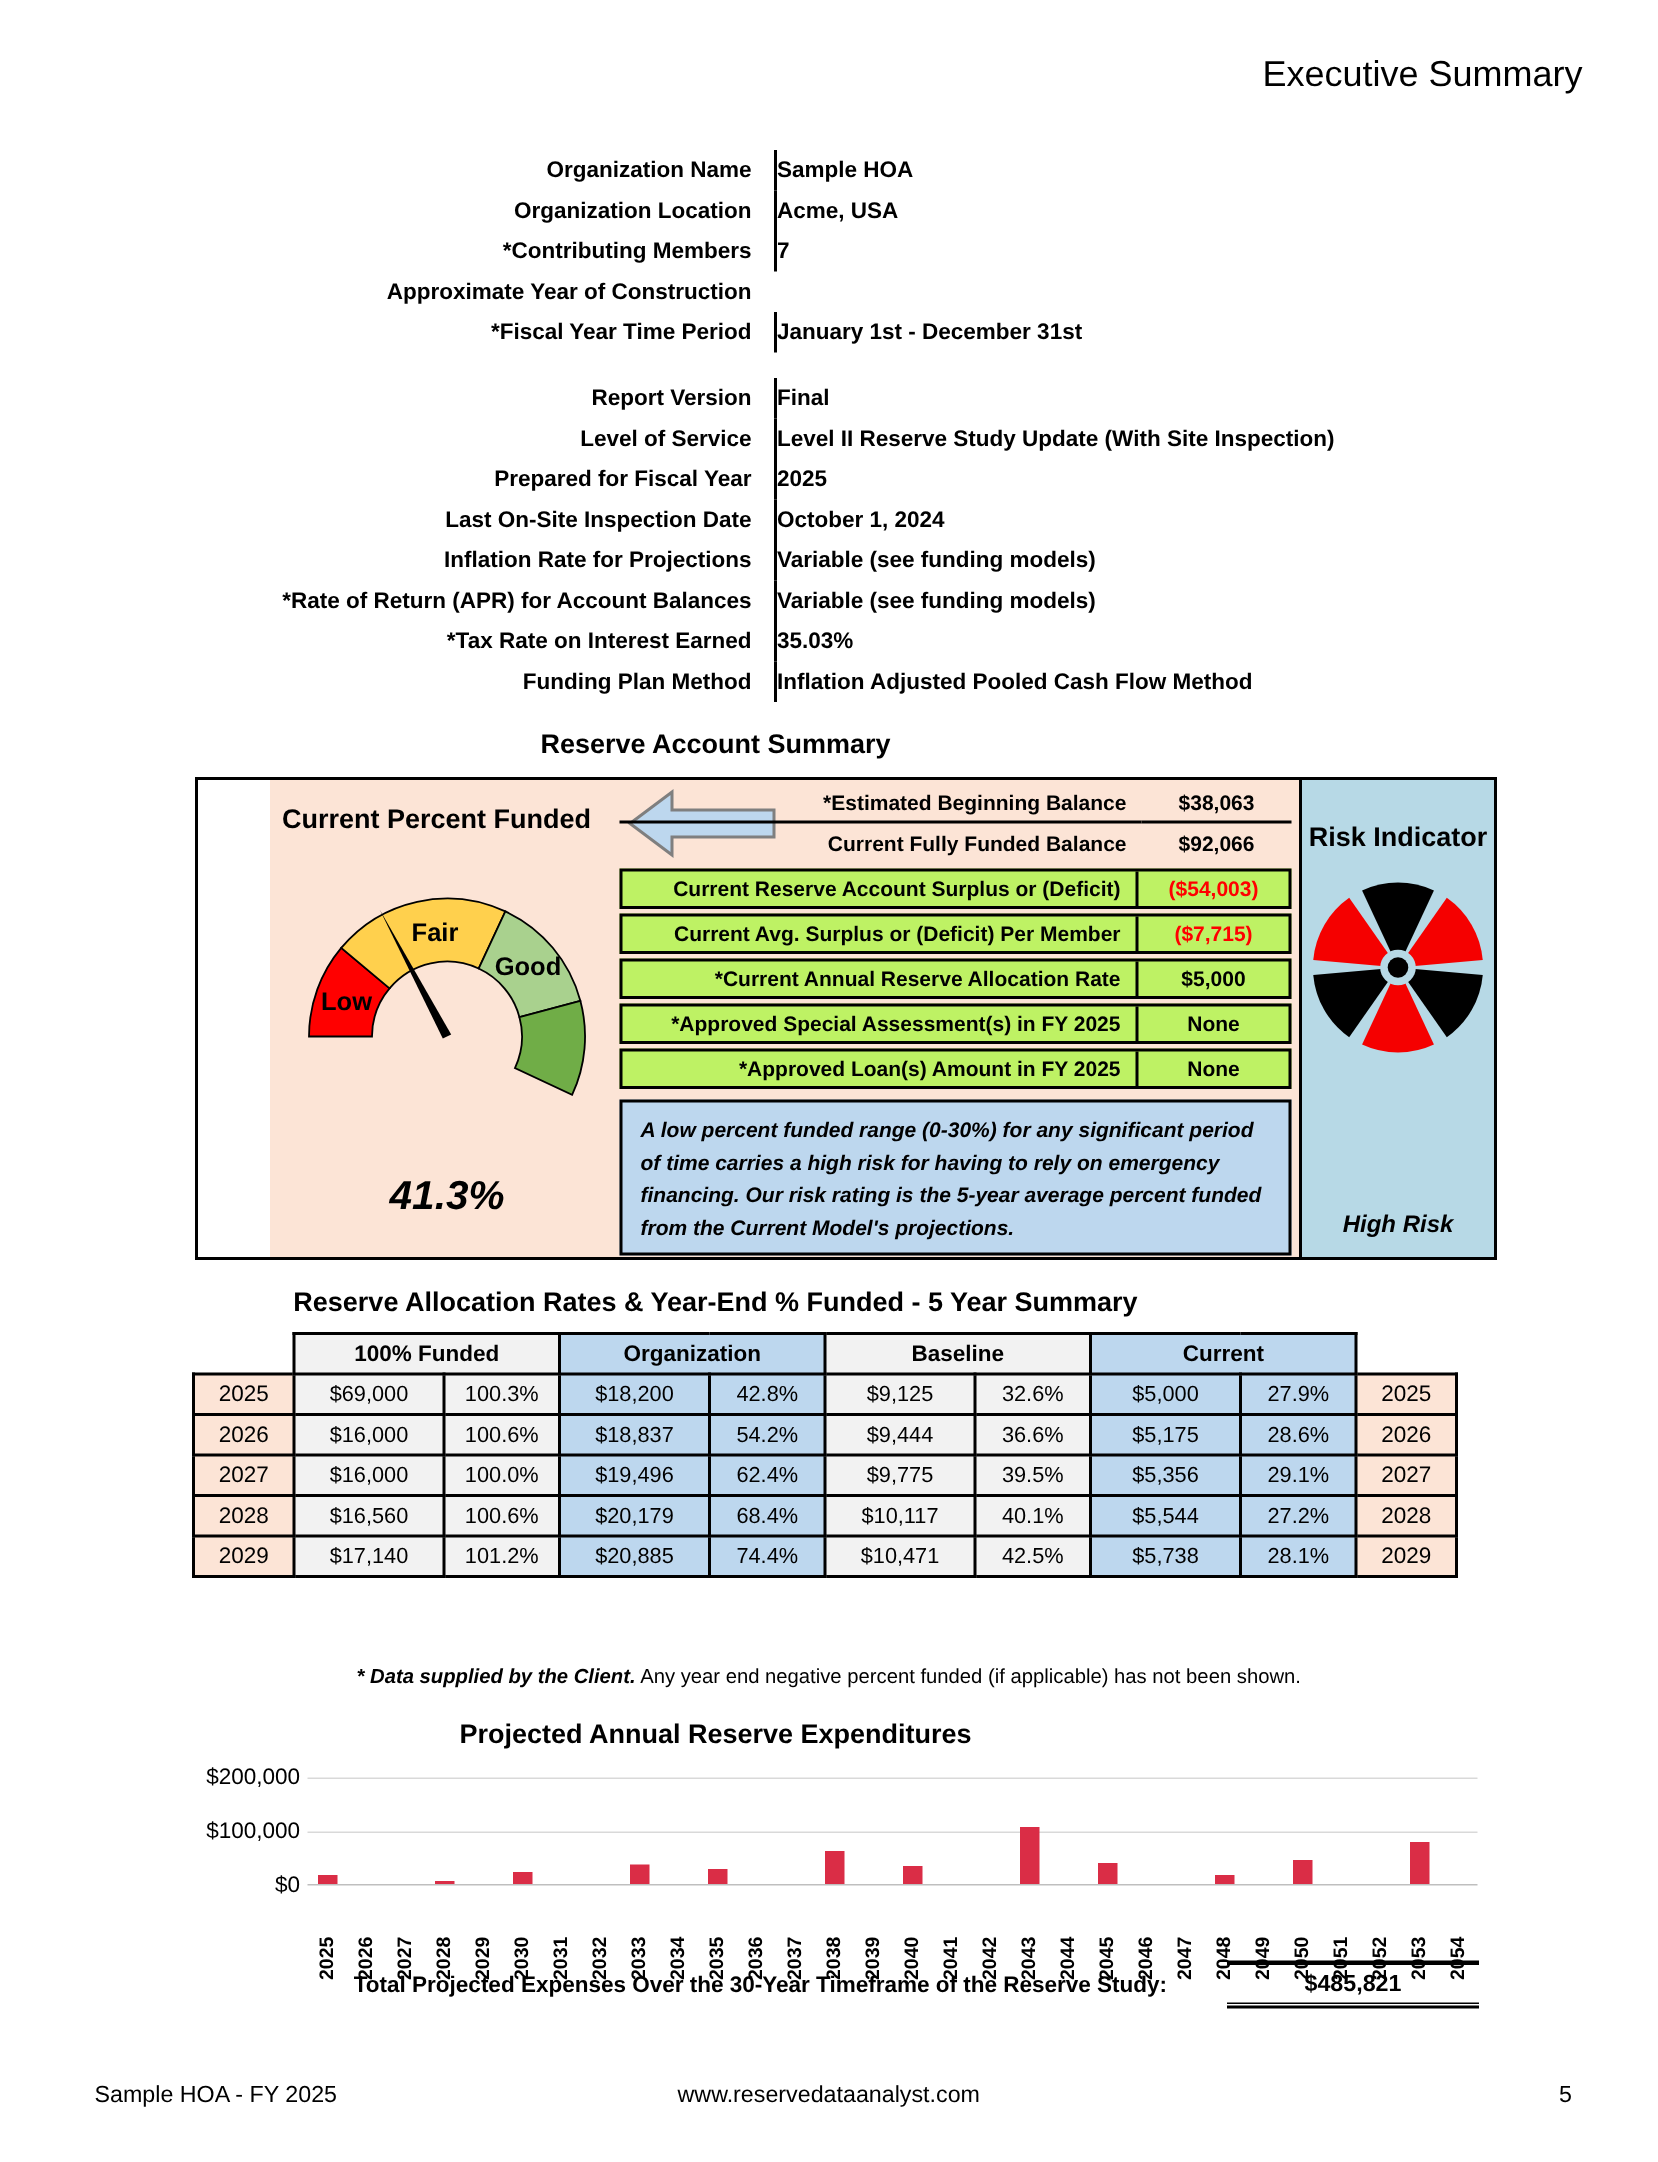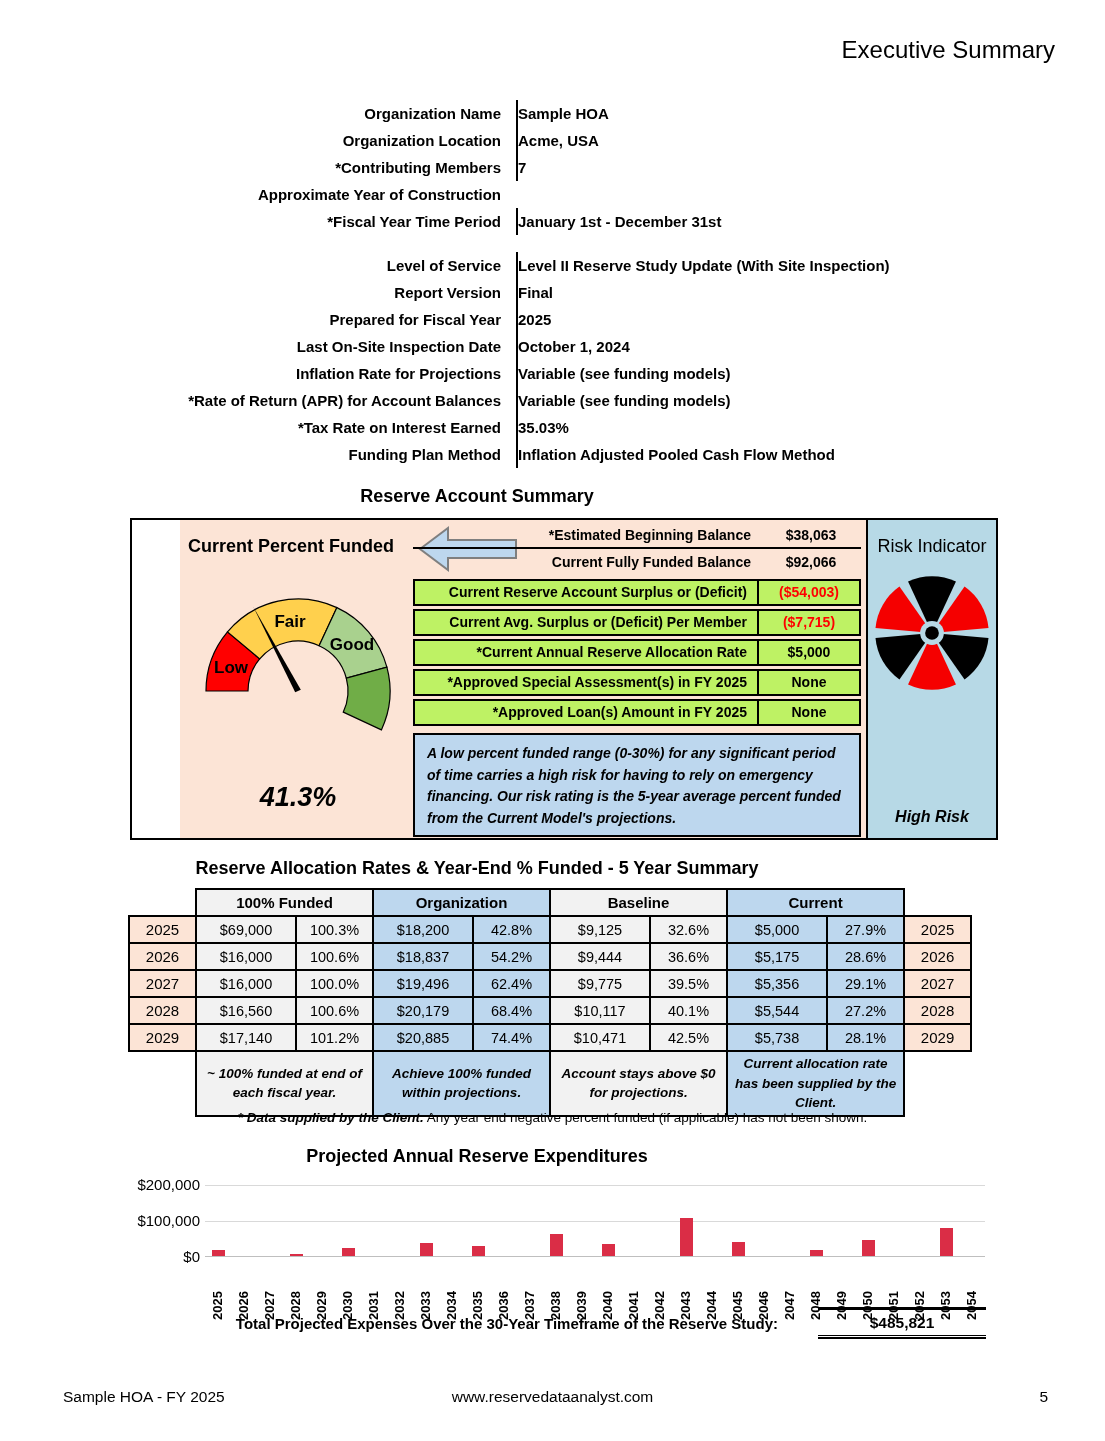--- a/index.html
+++ b/index.html
@@ -33,21 +33,21 @@
   .b-row { display:flex; height:27px; font-size:14px; font-weight:bold; }
   .b-row .bl { width:348px; text-align:right; padding-right:10px; line-height:26px; }
   .b-row .bv { width:100px; text-align:center; line-height:26px; }
   .b-row.uline .bl, .b-row.uline .bv { border-bottom:2px solid #000; }
   .bx { display:flex; height:27px; margin-top:3px; border:2px solid #000; background:#bef264; font-size:14px; font-weight:bold; }
   .bx .bl { width:344px; text-align:right; padding-right:10px; border-right:2px solid #000; line-height:23px; }
   .bx .bv { flex:1; text-align:center; line-height:23px; }
   .neg { color:#ff0000; }
   .note-box { margin-top:7px; height:104px; background:#bdd7ee; border:2px solid #000; padding:8px 12px; font-size:14px; font-style:italic; font-weight:600; line-height:1.55; }
   .risk { position:relative; flex:1; background:#b7d9e6; text-align:center; }
-  .risk-title { margin-top:16px; font-size:18px; font-weight:normal; }
+  .risk-title { margin-top:28px; font-size:18px; font-weight:bold; }
   .rad { width:128px; height:128px; margin-top:12px; }
   .risk-rating { position:absolute; bottom:12px; left:0; width:100%; font-size:16px; font-weight:bold; font-style:italic; }
 
   
   #fy-table { position:absolute; left:128px; top:888px; border-collapse:collapse; table-layout:fixed; width:844px; }
   #fy-table td { border:2px solid #000; text-align:center; height:27px; font-size:14.5px; padding:0 2px; }
   #fy-table td.blank { border:none; background:#fff; }
   #fy-table td.hdr { font-weight:bold; font-size:15px; }
   #fy-table td.year { background:#fce4d6; font-size:15px; }
   #fy-table td.gray { background:#f2f2f2; }
@@ -100,26 +100,26 @@
       <div class="info-row">
         <div class="lbl">Approximate Year of Construction</div>
       </div>
       <div class="info-row">
         <div class="lbl">*Fiscal Year Time Period</div>
         <div class="val">January 1st - December 31st</div>
       </div>
     </div>
   <div class="info-block" id="report-info">
       <div class="info-row">
+        <div class="lbl">Report Version</div>
+        <div class="val">Final</div>
+      </div>
+      <div class="info-row">
         <div class="lbl">Level of Service</div>
         <div class="val">Level II Reserve Study Update (With Site Inspection)</div>
-      </div>
-      <div class="info-row">
-        <div class="lbl">Report Version</div>
-        <div class="val">Final</div>
       </div>
       <div class="info-row">
         <div class="lbl">Prepared for Fiscal Year</div>
         <div class="val">2025</div>
       </div>
       <div class="info-row">
         <div class="lbl">Last On-Site Inspection Date</div>
         <div class="val">October 1, 2024</div>
       </div>
       <div class="info-row">
@@ -291,28 +291,20 @@
           <td class="year">2029</td>
           <td class="gray">$17,140</td>
           <td class="gray">101.2%</td>
           <td class="blue">$20,885</td>
           <td class="blue">74.4%</td>
           <td class="gray">$10,471</td>
           <td class="gray">42.5%</td>
           <td class="blue">$5,738</td>
           <td class="blue">28.1%</td>
           <td class="year">2029</td>
-        </tr>
-        <tr>
-          <td class="blank"></td>
-          <td class="note gray" colspan="2">~ 100% funded at end of each fiscal year.</td>
-          <td class="note blue" colspan="2">Achieve 100% funded within projections.</td>
-          <td class="note gray" colspan="2">Account stays above $0 for projections.</td>
-          <td class="note blue" colspan="2">Current allocation rate has been supplied by the Client.</td>
-          <td class="blank"></td>
         </tr>
       </tbody>
     </table>
   <div id="fy-footnote">
     <span class="fn-bold">* Data supplied by the Client.</span>
     <span>Any year end negative percent funded (if applicable) has not been shown.</span>
   </div>
 
   <div class="section-title" id="chart-title">Projected Annual Reserve Expenditures</div>
   <div id="ylabels">

